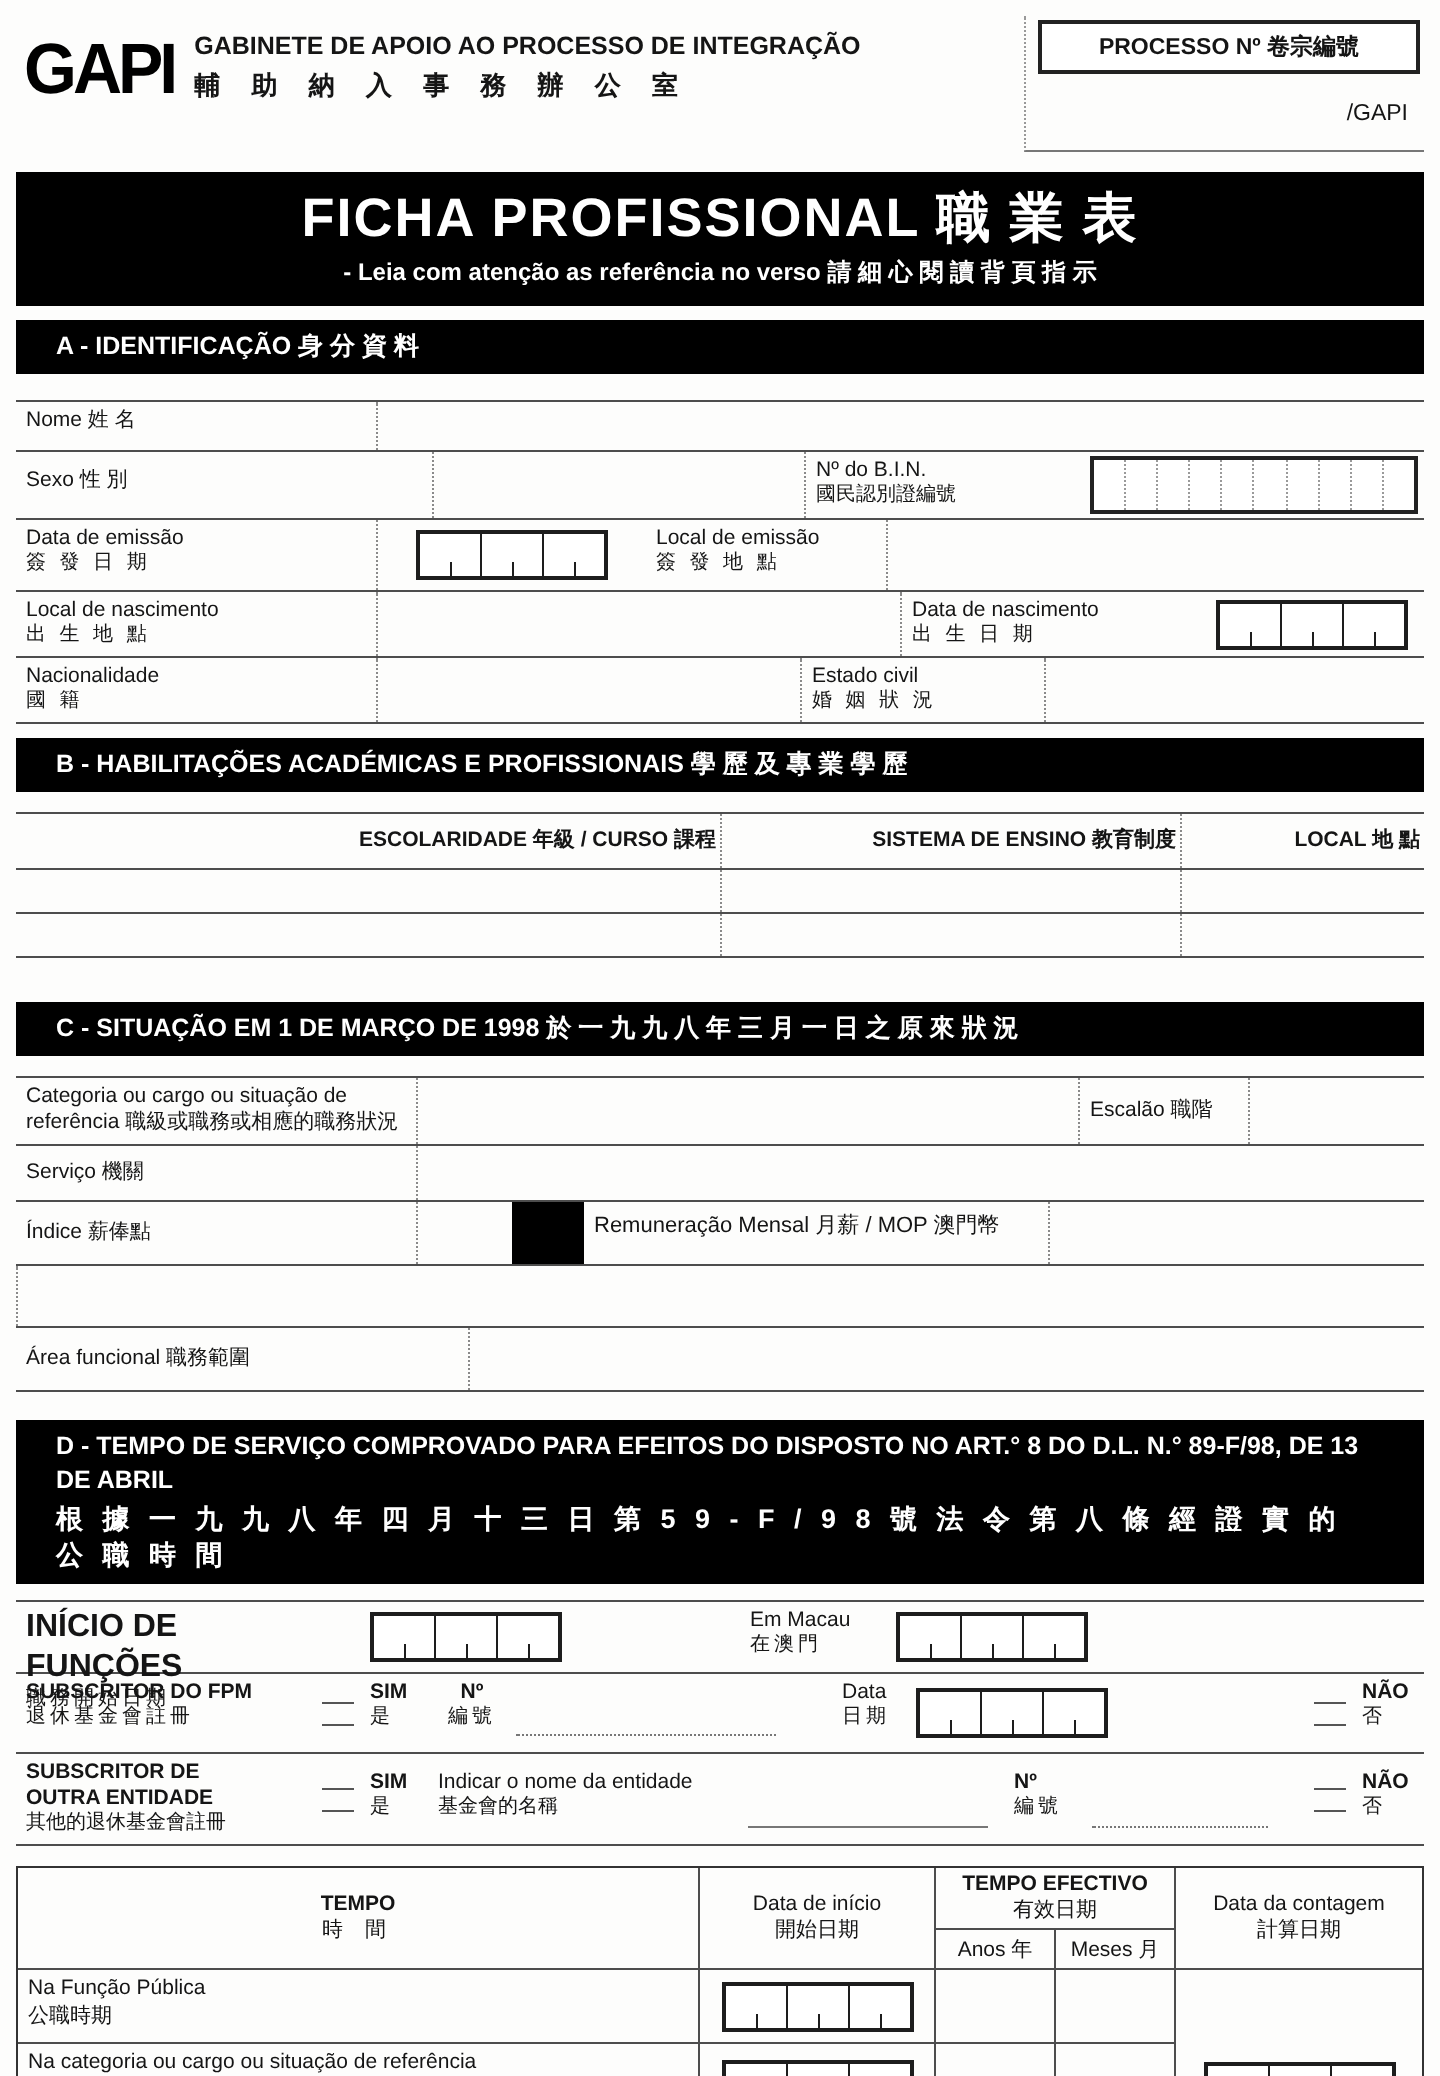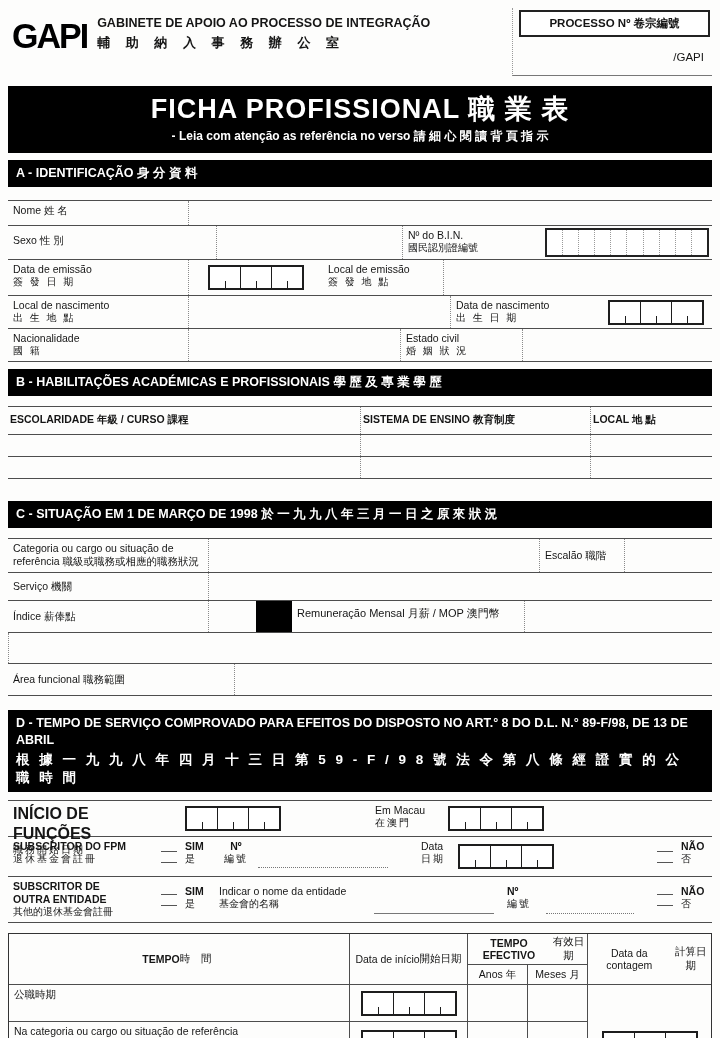--- a/index.html
+++ b/index.html
@@ -20,61 +20,61 @@
   .org-pt { font-size:12.5px; font-weight:bold; }
   .org-zh { font-size:13px; font-weight:bold; letter-spacing:6px; margin-top:4px; }
   .proc { width:200px; border-left:1px dotted #999; border-bottom:1px solid #777; padding:2px 2px 4px 6px; }
   .proc-box { border:2px solid #222; text-align:center; font-weight:bold; font-size:11.5px; padding:4px 2px; background:#fff; }
   .proc-gapi { text-align:right; font-size:11.5px; margin:14px 6px 8px 0; }
   
   .banner { background:#000; color:#fff; text-align:center; margin-top:10px; padding:5px 0 8px; }
   .banner-main { font-size:27px; font-weight:bold; letter-spacing:1px; }
   .banner-sub { font-size:12px; font-weight:bold; margin-top:1px; }
   
-  .secbar { background:#000; color:#fff; font-weight:bold; font-size:12.5px; padding:5px 8px; margin-top:7px; }
+  .secbar { background:#000; color:#fff; font-weight:bold; font-size:12.5px; padding:5px 20px; margin-top:7px; }
   .secbar-d { line-height:1.35; }
   .secbar-d .zh-line { font-size:13.5px; letter-spacing:3px; margin-top:2px; }
   
   .tbl { margin-top:13px; border-top:1px solid #4d4d4d; }
   .row { display:flex; align-items:stretch; border-bottom:1px solid #4d4d4d; }
   .lbl { font-size:10.5px; padding:3px 5px 2px; line-height:1.25; }
   .lbl .zh { font-size:10px; letter-spacing:2px; }
   .cell { position:relative; }
   .dl { border-left:1px dotted #8a8a8a; }
   .field { flex:1; }
   
   .datebox { display:flex; width:96px; height:25px; border:2px solid #1d1d1d; background:#fff; align-self:center; }
   .dcell { flex:1; position:relative; }
   .dcell + .dcell { border-left:1.5px solid #1d1d1d; }
   .dcell::after { content:""; position:absolute; bottom:0; left:50%; width:1px; height:7px; background:#1d1d1d; }
   
   .binbox { flex:1; border:2px solid #222; margin:2px 3px; display:flex; background:#fff; }
   .bcell { flex:1; } .bcell + .bcell { border-left:1px dotted #9a9a9a; }
   
-  .hcell { font-size:10.5px; font-weight:bold; text-align:left; padding:6px 2px; }
+  .hcell { font-size:10.5px; font-weight:bold; text-align:right; padding:6px 2px; }
   .brow-empty { height:22px; }
   
   .blackbox { width:36px; background:#000; }
   
   .drow { display:flex; align-items:stretch; border-bottom:1px solid #4d4d4d; }
   .dash2 { display:flex; flex-direction:column; justify-content:center; width:22px; padding:0 3px; }
   .dash2 span { display:block; border-top:1.5px solid #555; margin:5px 0; }
   .uline { border-bottom:1px solid #777; align-self:flex-end; margin-bottom:8px; height:1px; }
   .uline-dot { border-bottom:1px dotted #777; }
   
   .grid {
     display:grid; margin-top:10px;
     grid-template-columns:340px 118px 60px 60px 1fr;
     grid-template-rows:30px 20px 37px 42px 37px 42px;
     border:1.5px solid #333; font-size:10.5px;
   }
   .g { position:relative; }
   .gbl { border-left:1px solid #4d4d4d; }
   .gbt { border-top:1px solid #4d4d4d; }
-  .gcenter { display:flex; flex-direction:row; align-items:center; justify-content:center; text-align:center; font-weight:bold; }
+  .gcenter { display:flex; flex-direction:column; align-items:center; justify-content:center; text-align:left; font-weight:bold; }
   .gbody { padding:3px 5px; line-height:1.3; }
   .gbox { display:flex; align-items:center; justify-content:center; }
 </style>
 </head>
 <body>
 
 <div class="page">
 
   <div class="hdr">
     <div class="logo-big">GAPI</div>
@@ -354,20 +354,21 @@
       <div style="font-weight:normal;">有效日期</div>
     </div>
     <div class="g gcenter gbl gbt" style="grid-column:3; grid-row:2; font-weight:normal;">Anos 年</div>
     <div class="g gcenter gbl gbt" style="grid-column:4; grid-row:2; font-weight:normal;">Meses 月</div>
     <div class="g gcenter gbl" style="grid-column:5; grid-row:1 / span 2;">
       <div style="font-weight:normal;">Data da contagem</div>
       <div style="font-weight:normal;">計算日期</div>
     </div>
 
     <div class="g gbody gbt" style="grid-column:1; grid-row:3;">
+      <div>Na Função Pública</div>
       <div>公職時期</div>
     </div>
     <div class="g gbl gbt gbox" style="grid-column:2; grid-row:3;">
       <div class="datebox">
           <span class="dcell"></span>
           <span class="dcell"></span>
           <span class="dcell"></span>
         </div>
     </div>
     <div class="g gbl gbt" style="grid-column:3; grid-row:3;"></div>

